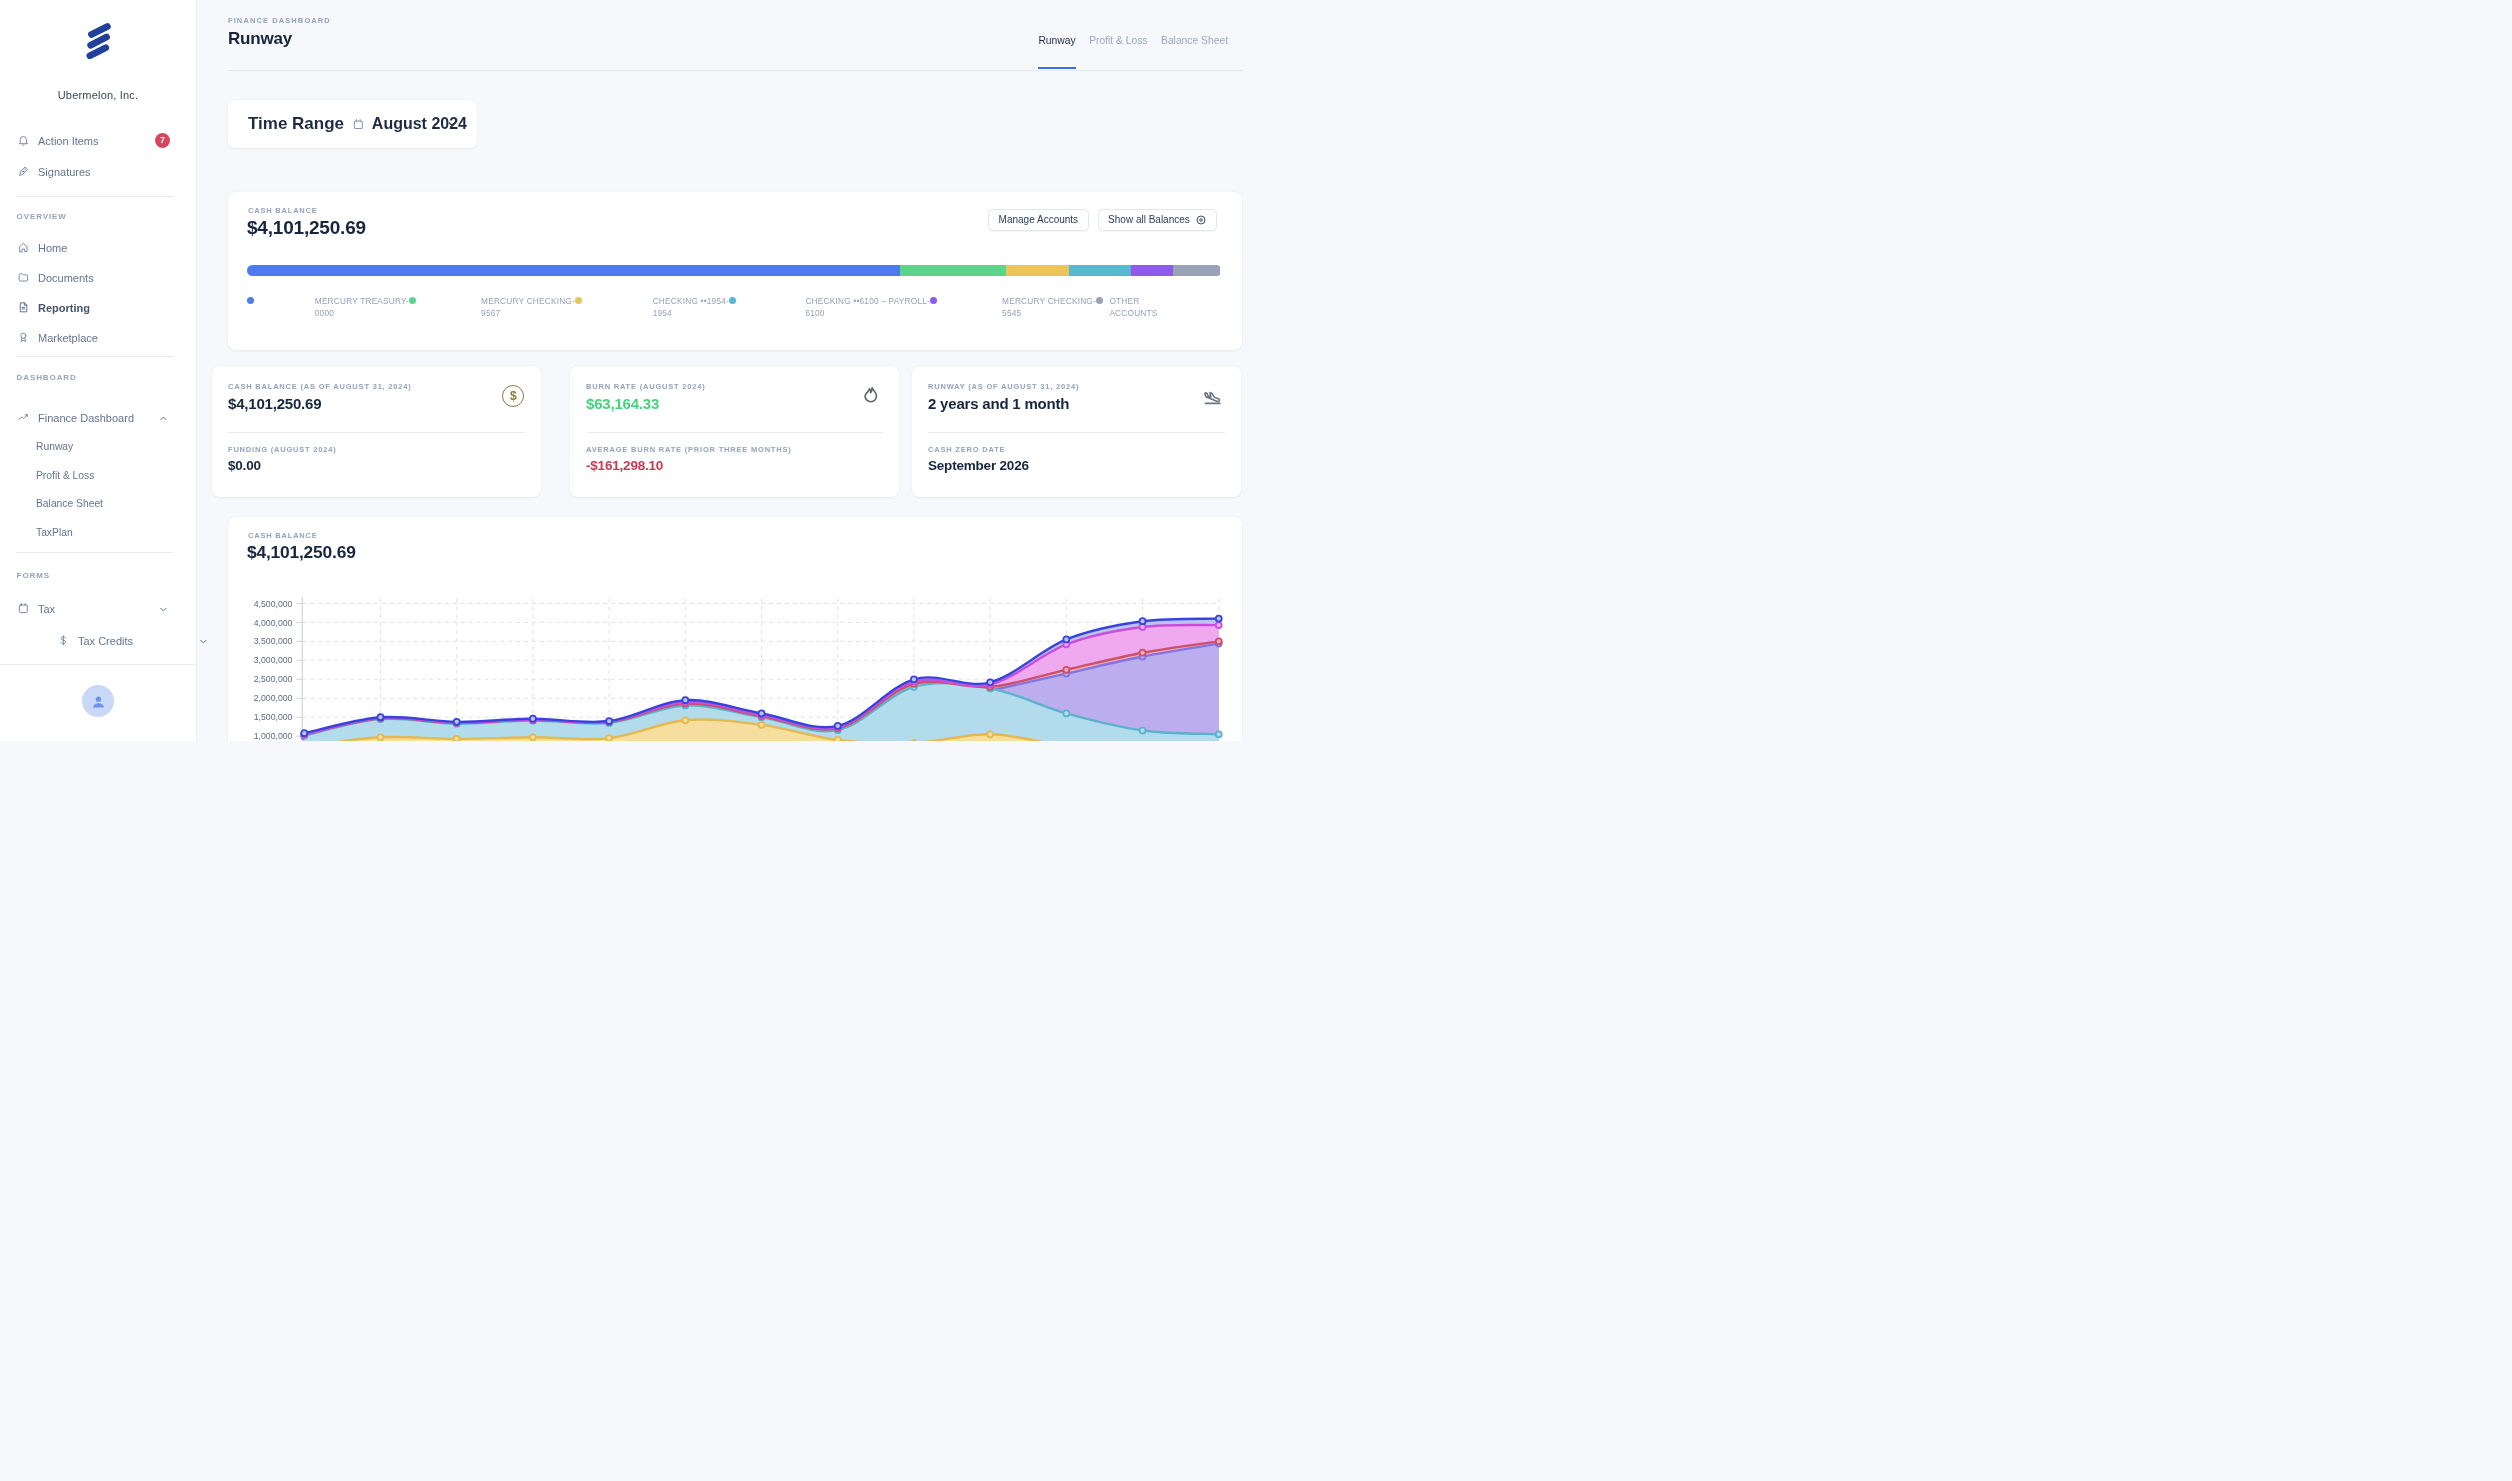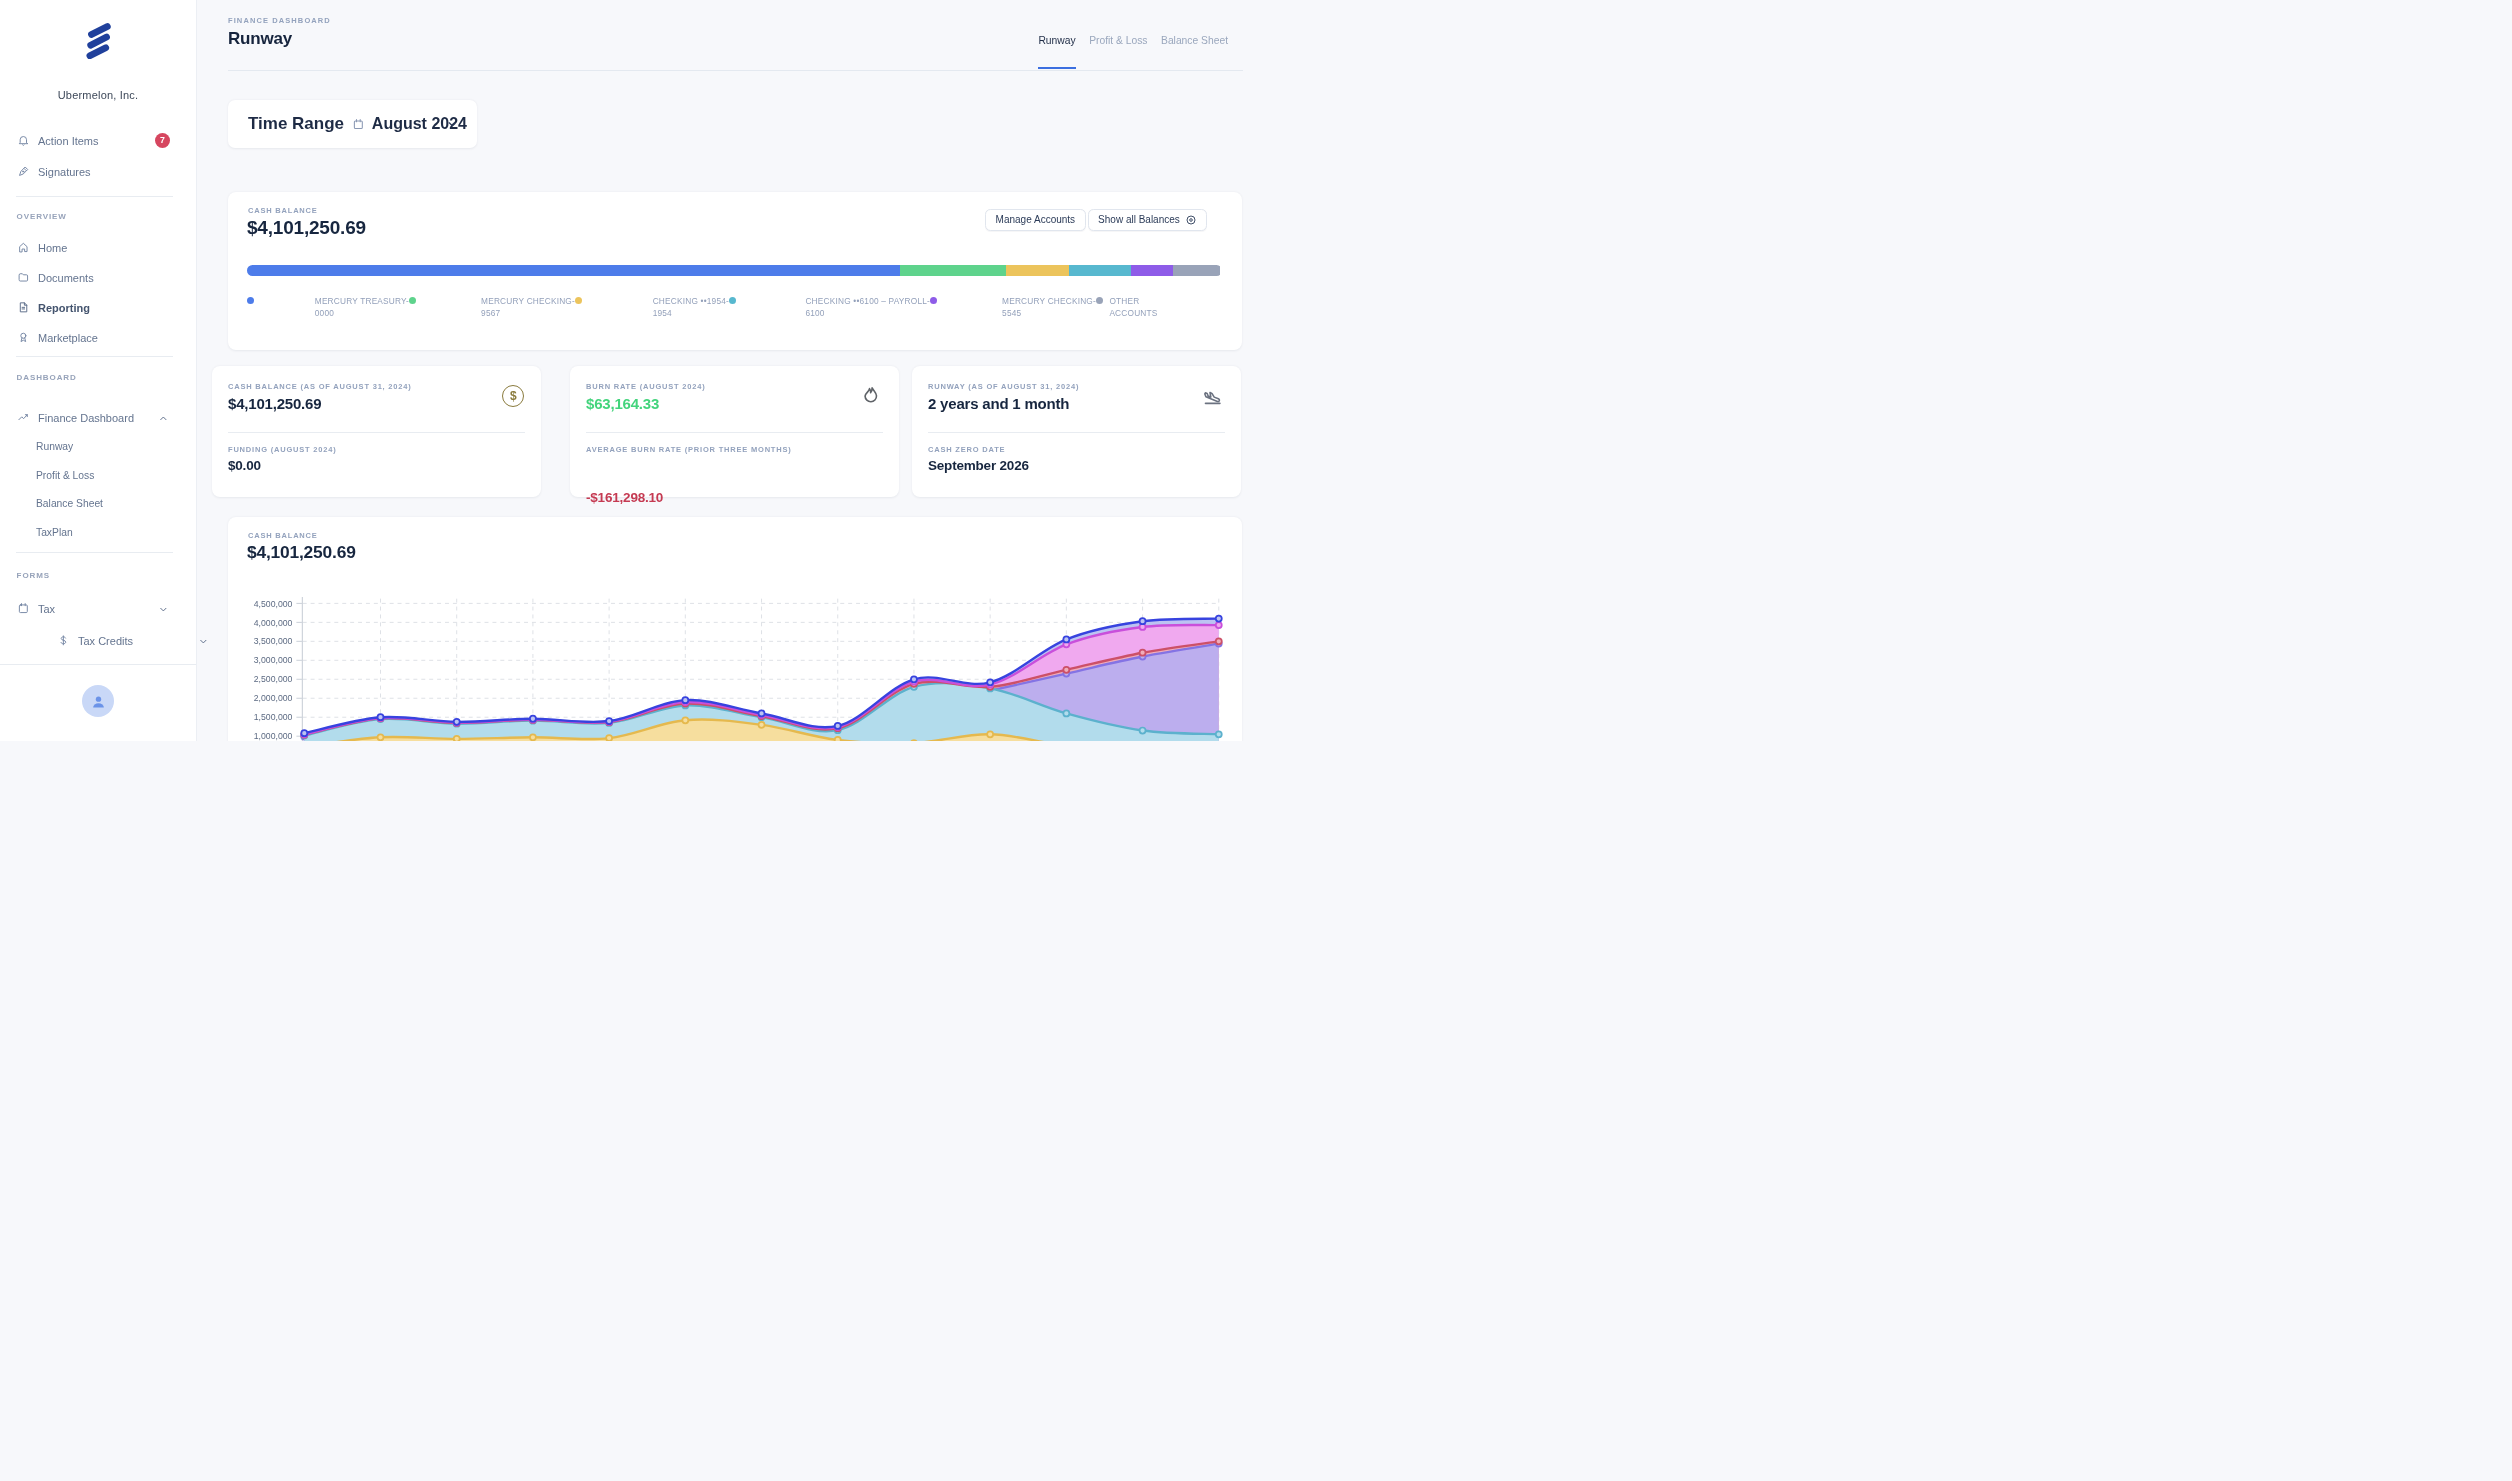--- a/index.html
+++ b/index.html
@@ -40,21 +40,21 @@
   .time-card .t-label{margin-left:20px;font-size:17px;font-weight:700;color:#1e2b45;}
   .time-card .t-cal{margin-left:8px;width:12.7px;height:12.7px;color:#8b99b4;}
   .time-card .t-value{margin-left:7.1px;font-size:16px;font-weight:700;color:#1e2b45;}
   .time-card .t-chev{position:absolute;right:19px;width:12px;height:12px;color:#2b3b58;}
   .card{background:#fff;border-radius:8px;box-shadow:0 0.8px 2.4px rgba(20,35,60,.07);position:absolute;}
   
   .ov-card{left:32px;top:192px;width:1014px;height:158px;}
   .mini-label{font-size:7.5px;font-weight:700;letter-spacing:0.8px;color:#93a2bd;}
   .ov-label{position:absolute;left:20px;top:13.5px;}
   .ov-amount{position:absolute;left:19px;top:25px;font-size:19px;font-weight:700;color:#17263f;letter-spacing:-0.2px;}
-  .ov-buttons{position:absolute;right:35px;top:16.6px;display:flex;gap:2px;}
+  .ov-buttons{position:absolute;right:25px;top:16.6px;display:flex;gap:9px;}
   .btn{height:22px;padding:0 9.5px;background:#fff;border:0.8px solid #e1e6ee;border-radius:5.5px;font-size:10px;color:#2b3b58;
     display:flex;align-items:center;gap:4.7px;cursor:pointer;box-shadow:0 0.8px 0.8px rgba(20,35,60,.04);font-family:inherit;}
   .acct-bar{position:absolute;left:19px;top:73px;width:975px;height:11px;border-radius:5.5px;overflow:hidden;display:flex;}
   .acct-bar .seg{height:100%;}
   .legend{position:absolute;left:19px;top:103px;display:grid;grid-template-columns:162px 166px 154px 201px 166px 1fr;}
   .leg-item{display:flex;justify-content:space-between;}
   .leg-dot{width:7.1px;height:7.1px;border-radius:50%;margin-top:2.4px;flex:0 0 7.1px;}
   .leg-text{margin-left:6.3px;font-size:8.3px;line-height:12px;color:#93a0ba;letter-spacing:0.2px;}
   
   .m-card{top:366px;width:329px;height:131px;}
@@ -292,21 +292,21 @@
         <div class="m-subvalue" style="color: rgb(23, 38, 63);">$0.00</div>
       </section>
       <section class="card m-card" style="left: 374px;">
         <div class="mini-label m-label">BURN RATE (AUGUST 2024)</div>
         <div class="m-value" style="color: rgb(67, 212, 124);">$63,164.33</div>
         <div class="m-icon" style="color: rgb(95, 99, 104);"><svg width="21.4" height="21.4" viewBox="0 0 24 24" fill="none" stroke="currentColor" stroke-width="1.8" stroke-linecap="round" stroke-linejoin="round">
             <path d="M13.6 3.2c1.8 3.6 4.9 5.3 4.9 9a6.4 6.4 0 1 1-12.8.3C5.9 9 10.1 7.7 10.7 4.1c0 0 1.7 2.4 1.2 4.6 1.1-1.1 1.7-3.3 1.7-5.5z"></path>
           </svg></div>
         <div class="m-divider"></div>
         <div class="mini-label m-sublabel">AVERAGE BURN RATE (PRIOR THREE MONTHS)</div>
-        <div class="m-subvalue" style="color: rgb(197, 58, 82); margin-top: 32px;">-$161,298.10</div>
+        <div class="m-subvalue" style="color: rgb(197, 58, 82);">-$161,298.10</div>
       </section>
       <section class="card m-card" style="left: 716px;">
         <div class="mini-label m-label">RUNWAY (AS OF AUGUST 31, 2024)</div>
         <div class="m-value" style="color: rgb(23, 38, 63);">2 years and 1 month</div>
         <div class="m-icon" style="color: rgb(107, 114, 128);"><svg width="21.4" height="21.4" viewBox="0 0 24 24" fill="none" stroke="currentColor" stroke-width="1.8" stroke-linecap="round" stroke-linejoin="round">
             <path d="M4 20.5h16" stroke-width="2"></path>
             <path d="M3.8 8.8l2 .8 1.1 2.7 3 1.2-.9-5 2.1.9 2.6 4.2 4.7 1.9c.9.4 1.4 1.3 1 2.1-.3.8-1.3 1.1-2.1.8L4.4 13.2 3.2 10z"></path>
           </svg></div>
         <div class="m-divider"></div>
         <div class="mini-label m-sublabel">CASH ZERO DATE</div>

